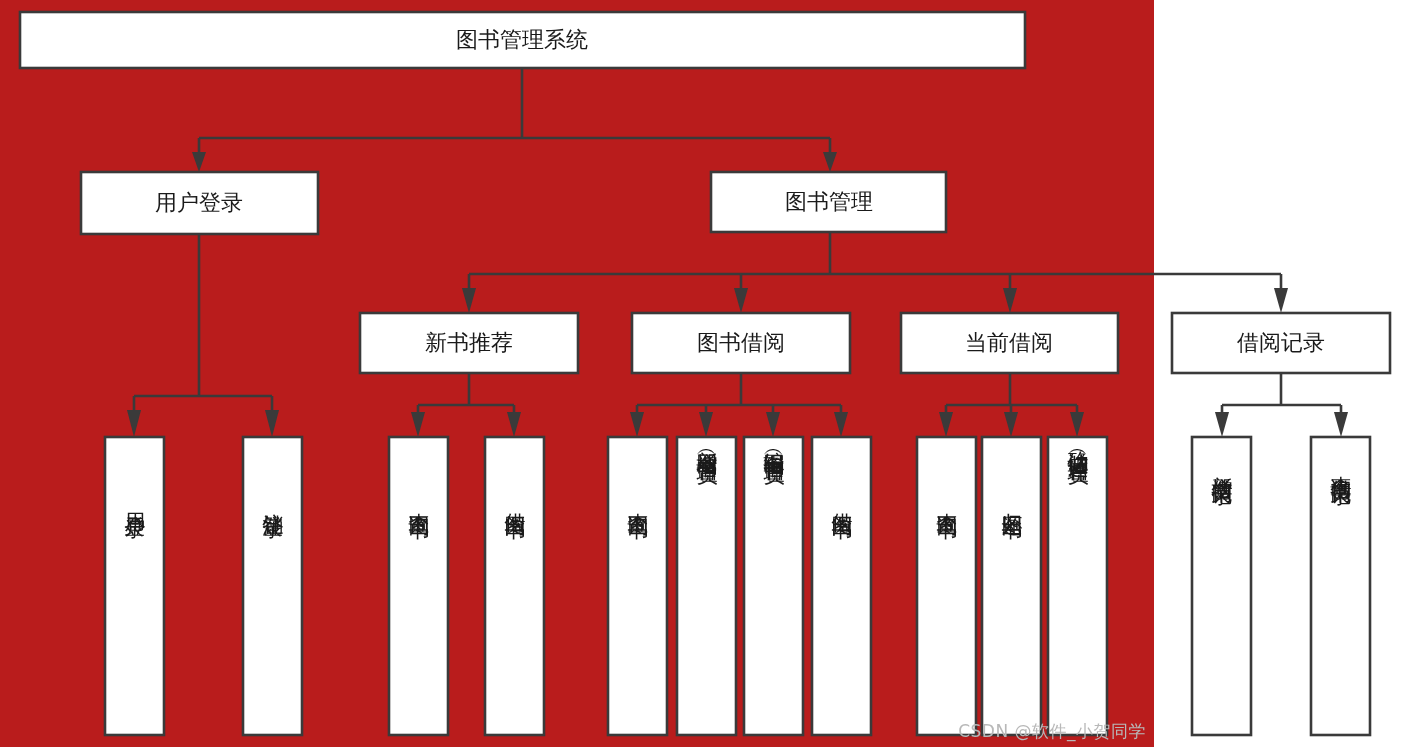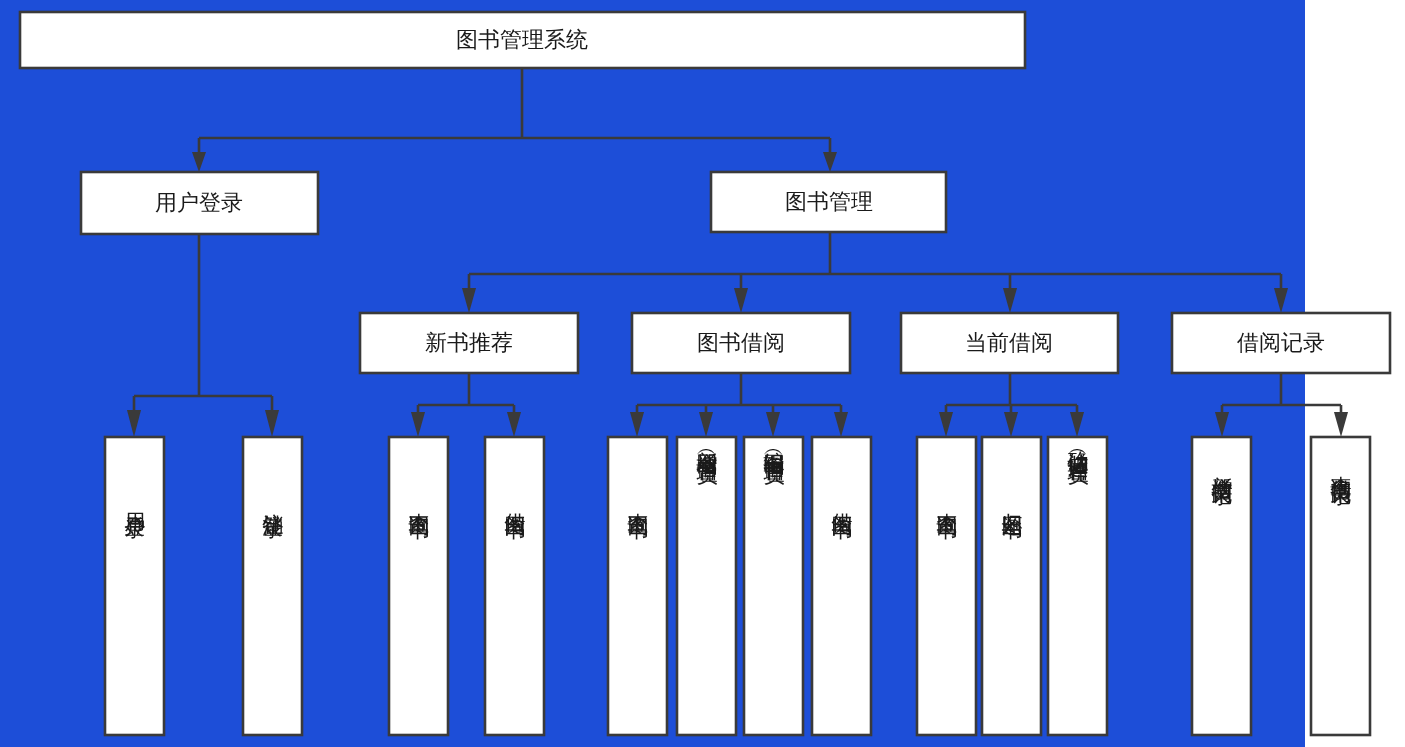--- a/index.html
+++ b/index.html
@@ -8,23 +8,23 @@
     background: #ffffff;
   }
   body {
     width: 1405px;
     height: 747px;
     font-family: "DejaVu Sans", "Liberation Sans", sans-serif;
     overflow: hidden;
   }
   #diagram-root {
     position: relative;
-    width: 1305px;
+    width: 1154px;
     height: 747px;
-    background: #1d4ed8;
+    background: #b91c1c;
   }
   svg.diagram-canvas {
     position: absolute;
     left: 0;
     top: 0;
     width: 1405px;
     height: 747px;
   }
   .node-box {
     fill: #ffffff;
@@ -220,14 +220,15 @@
       <rect class="node-box" x="1192" y="437" width="59" height="298"></rect>
       <text class="node-label-v" x="1222" y="465">新增借阅记录</text>
     </g>
     <g>
       <rect class="node-box" x="1311" y="437" width="59" height="298"></rect>
       <text class="node-label-v" x="1341" y="465">查询借阅记录</text>
     </g>
 
   </svg>
 
+  <div class="watermark-text">CSDN @软件_小贺同学</div>
 
 </div>
 
 </body></html>

